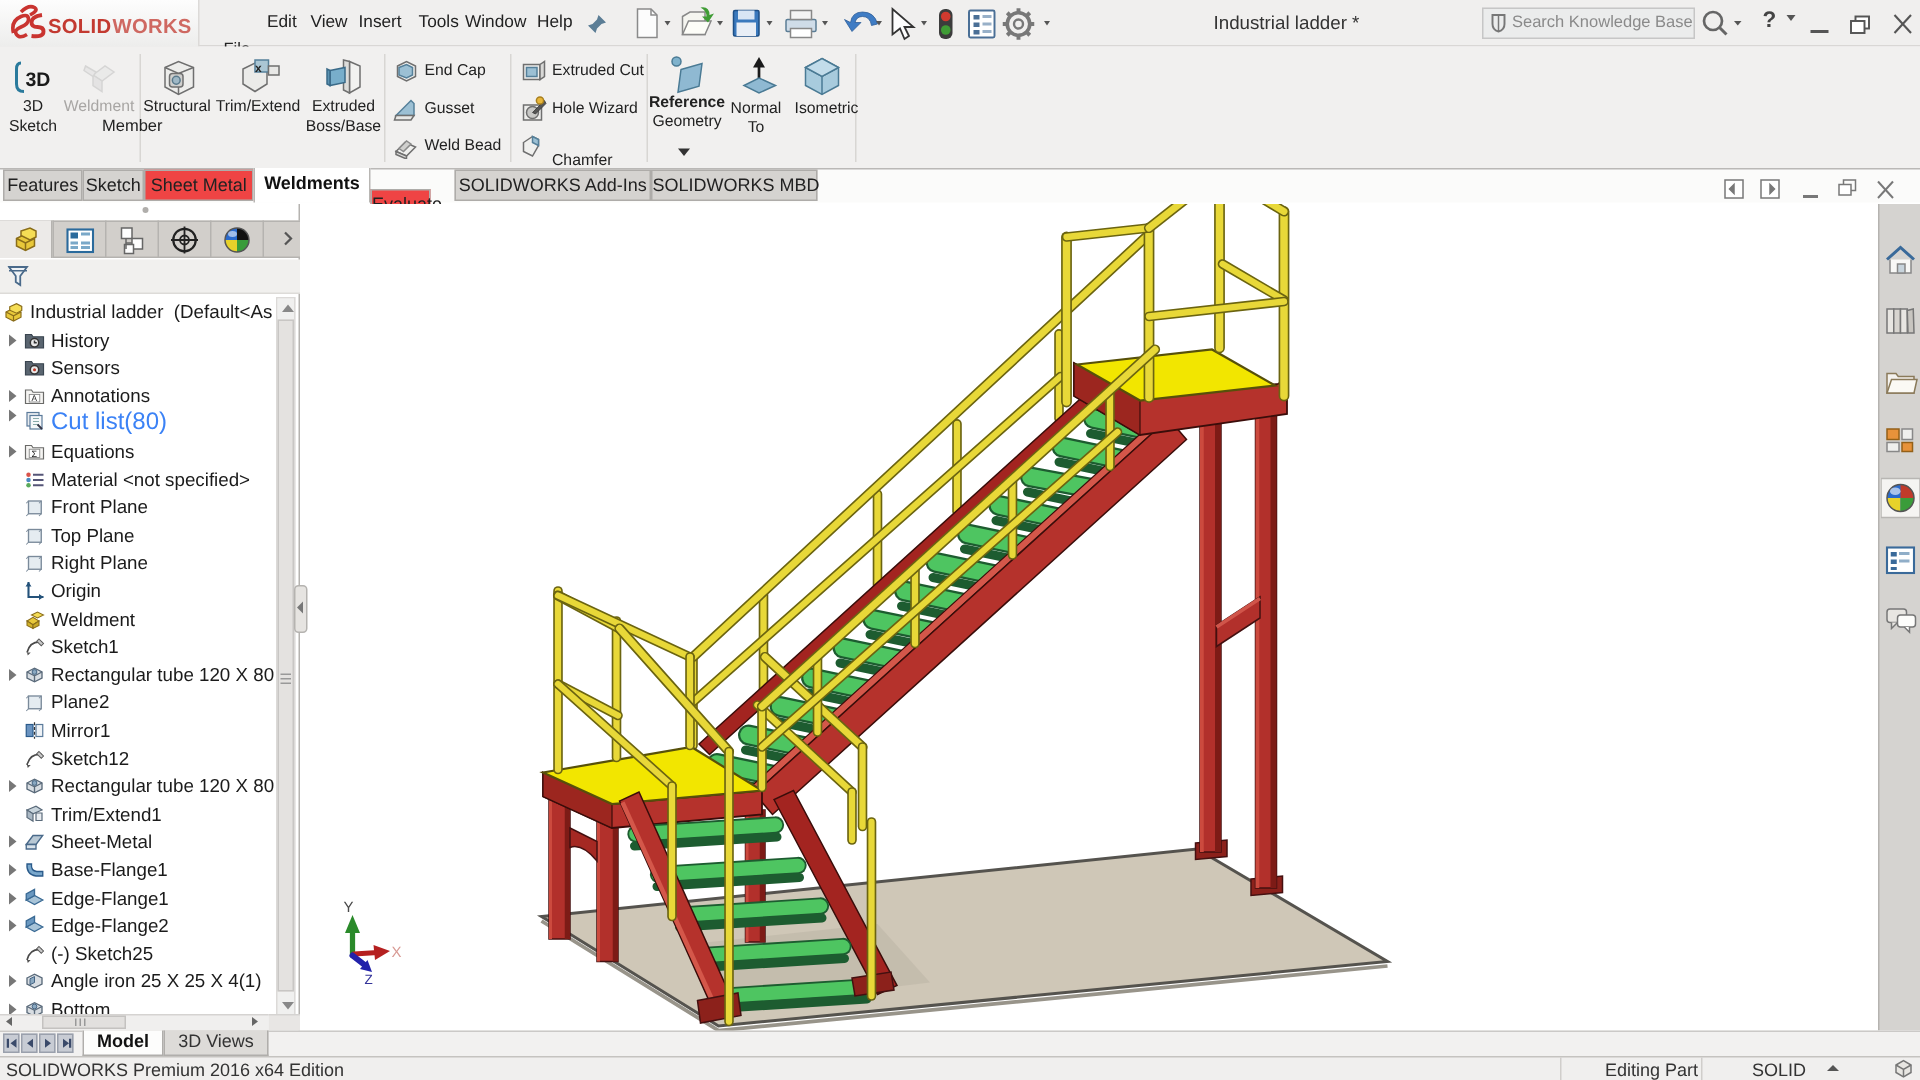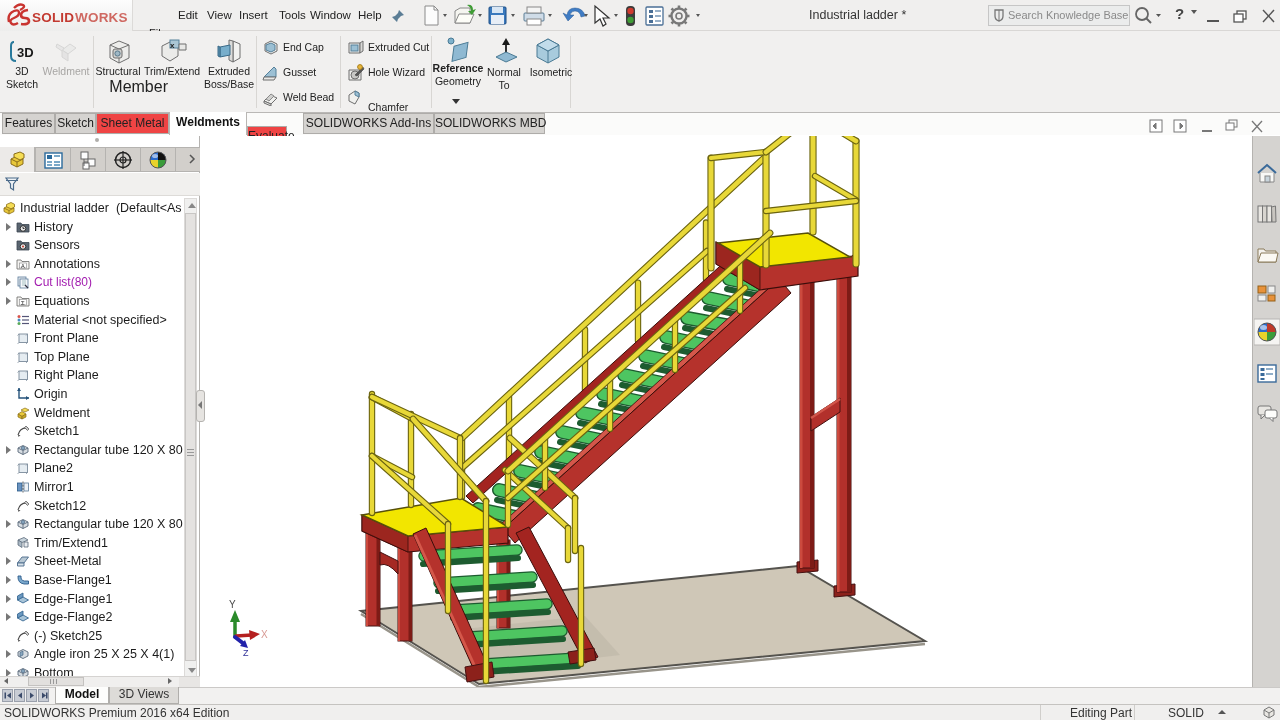--- a/index.html
+++ b/index.html
@@ -122,21 +122,21 @@
 </svg>
 <div class="abs" style="left:21px;top:65px;width:90px;text-align:center;font-size:10.5px;color:#a8a6a4;font-weight:normal;">Weldment</div>
 <svg class="abs" style="left:105px;top:38px;" width="28" height="28" viewBox="0 0 28 28">
 <path d="M5 7 L14 3 L24 7 L24 20 L14 25 L5 20 Z" fill="#ededeb" stroke="#6f6f6f"></path>
 <path d="M5 7 L14 11 L24 7" fill="none" stroke="#6f6f6f"></path>
 <path d="M14 11 L14 25" fill="none" stroke="#6f6f6f"></path>
 <rect x="8" y="11" width="9" height="9" rx="2" fill="#cfcfcd" stroke="#6f6f6f"></rect>
 <circle cx="12.5" cy="15.5" r="2.6" fill="#9fb8c6" stroke="#5a7a8c"></circle>
 </svg>
 <div class="abs" style="left:68px;top:65px;width:100px;text-align:center;font-size:10.5px;color:#222;font-weight:normal;">Structural</div>
-<div class="abs" style="left:68px;top:78px;width:100px;text-align:right;font-size:16px;color:#222;font-weight:normal;">Member</div>
+<div class="abs" style="left:68px;top:78px;width:100px;text-align:left;font-size:11px;color:#222;font-weight:normal;">Member</div>
 <svg class="abs" style="left:158px;top:38px;" width="30" height="28" viewBox="0 0 30 28">
 <path d="M4 8 L12 4 L20 8 L20 18 L12 23 L4 18 Z" fill="#ebebe9" stroke="#6f6f6f"></path>
 <rect x="12" y="2" width="9" height="8" fill="#aac6d4" stroke="#55809a"></rect>
 <path d="M21 6 L28 6 L28 12 L21 12 Z" fill="#e8e8e6" stroke="#6f6f6f"></path>
 <text x="12" y="10" font-size="8" font-weight="bold" fill="#222">x</text>
 </svg>
 <div class="abs" style="left:122px;top:65px;width:100px;text-align:center;font-size:10.5px;color:#222;font-weight:normal;">Trim/Extend</div>
 <svg class="abs" style="left:216px;top:38px;" width="30" height="28" viewBox="0 0 30 28">
 <path d="M17 3 L24 6 L24 20 L17 24 Z" fill="#f2f2f0" stroke="#6f6f6f"></path>
 <path d="M17 3 L13 2 L13 22 L17 24 Z" fill="#dcdcda" stroke="#6f6f6f"></path>
@@ -307,21 +307,21 @@
   </div>
 <div class="abs" style="left:6px;top:254.8px;width:179px;height:18px;overflow:hidden;display:flex;align-items:center;font-size:12.5px;color:#1b1b1b;white-space:nowrap;">
     <span style="display:inline-block;width:0;height:0;border-top:4px solid transparent;border-bottom:4px solid transparent;border-left:5px solid #777;margin-right:5px;flex:none;"></span>
     <svg width="14" height="14" viewBox="0 0 14 14" style="flex:none;margin-right:4px;">
       <path d="M1 3 L5 3 L6 4.5 L13 4.5 L13 12 L1 12 Z" fill="#f5f4f2" stroke="#6a6a68" stroke-width="0.8"></path>
 <rect x="3.5" y="6" width="7" height="5" fill="#fff" stroke="#888" stroke-width="0.6"></rect>
 <text x="5" y="10.5" font-size="5.5" fill="#222">A</text>
     </svg>
     <span>Annotations</span>
   </div>
-<div class="abs" style="left:6px;top:273.4px;width:179px;height:18px;overflow:hidden;display:flex;align-items:center;font-size:12px;color:#a21caf;white-space:nowrap;">
+<div class="abs" style="left:6px;top:273.4px;width:179px;height:18px;overflow:hidden;display:flex;font-size:16px;color:#3b82f6;white-space:nowrap;">
     <span style="display:inline-block;width:0;height:0;border-top:4px solid transparent;border-bottom:4px solid transparent;border-left:5px solid #777;margin-right:5px;flex:none;"></span>
     <svg width="14" height="14" viewBox="0 0 14 14" style="flex:none;margin-right:4px;">
       <rect x="2" y="2" width="8" height="9" fill="#e8ecf0" stroke="#5a7a9a" stroke-width="0.8"></rect>
 <rect x="4" y="4" width="8" height="9" fill="#f5f7fa" stroke="#5a7a9a" stroke-width="0.8"></rect>
 <path d="M6 6 l4 0 M6 8 l4 0 M6 10 l4 0" stroke="#8aa" stroke-width="0.7"></path>
 <path d="M9 10 l3 3" stroke="#334" stroke-width="1.2"></path>
     </svg>
     <span>Cut list(80)</span>
   </div>
 <div class="abs" style="left:6px;top:292.0px;width:179px;height:18px;overflow:hidden;display:flex;align-items:center;font-size:12.5px;color:#1b1b1b;white-space:nowrap;">

